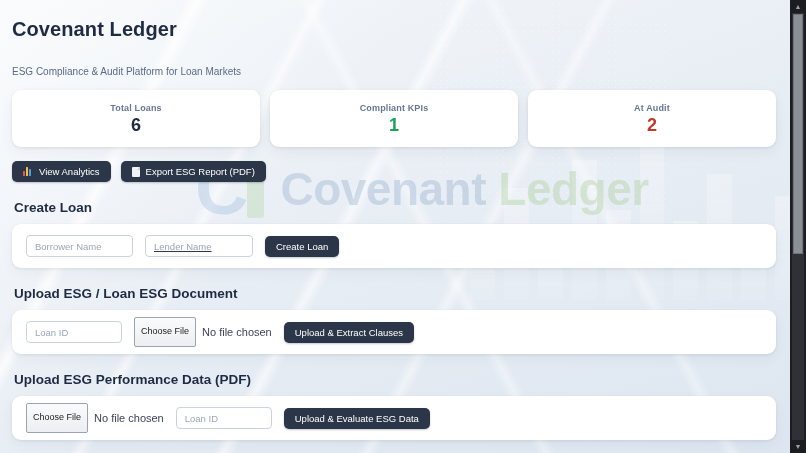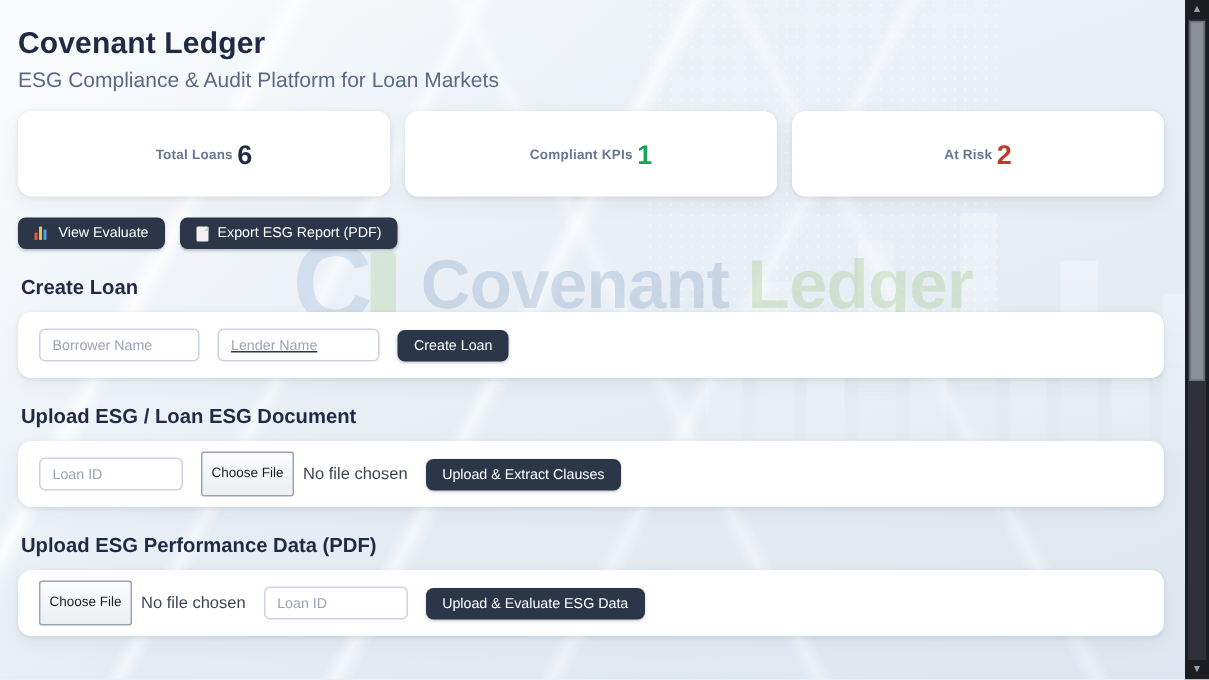--- a/index.html
+++ b/index.html
@@ -106,39 +106,39 @@
   
   .content { position: relative; z-index: 3; padding: 18px 14px 0 12px; }
 
   .app-title {
     font-size: 20px;
     font-weight: 700;
     color: #1f2b44;
     letter-spacing: .1px;
   }
   .app-sub {
-    margin-top: 4px;
-    font-size: 14px;
+    margin-top: 25px;
+    font-size: 10px;
     color: #5a6b86;
   }
 
   
   .stats {
     display: flex;
     gap: 10px;
     margin-top: 13px;
   }
   .stat-card {
     flex: 1;
     background: #ffffff;
     border-radius: 9px;
     height: 57px;
     box-shadow: 0 1px 3px rgba(30,45,70,.10), 0 5px 14px rgba(30,45,70,.05);
     display: flex;
-    flex-direction: row;
+    flex-direction: column;
     align-items: center;
     justify-content: center;
     gap: 3px;
   }
   .stat-label {
     font-size: 9px;
     font-weight: 600;
     color: #667891;
     letter-spacing: .15px;
   }
@@ -323,33 +323,33 @@
     <div class="stats">
       <div class="stat-card">
         <span class="stat-label">Total Loans</span>
         <span class="stat-value v-dark">6</span>
       </div>
       <div class="stat-card">
         <span class="stat-label">Compliant KPIs</span>
         <span class="stat-value v-green">1</span>
       </div>
       <div class="stat-card">
-        <span class="stat-label">At Risk</span>
+        <span class="stat-label">At Audit</span>
         <span class="stat-value v-red">2</span>
       </div>
     </div>
 
     <div class="toolbar">
       <button class="btn">
         <span class="ico-chart">
             <span class="b1"></span>
             <span class="b2"></span>
             <span class="b3"></span>
           </span>
-        <span>View Evaluate</span>
+        <span>View Analytics</span>
       </button>
       <button class="btn">
         <span class="ico-doc"></span>
         <span>Export ESG Report (PDF)</span>
       </button>
     </div>
 
     <h2 class="section-title">Create Loan</h2>
     <div class="panel">
       <input class="text-input w-borrower" type="text" placeholder="Borrower Name" style="">

